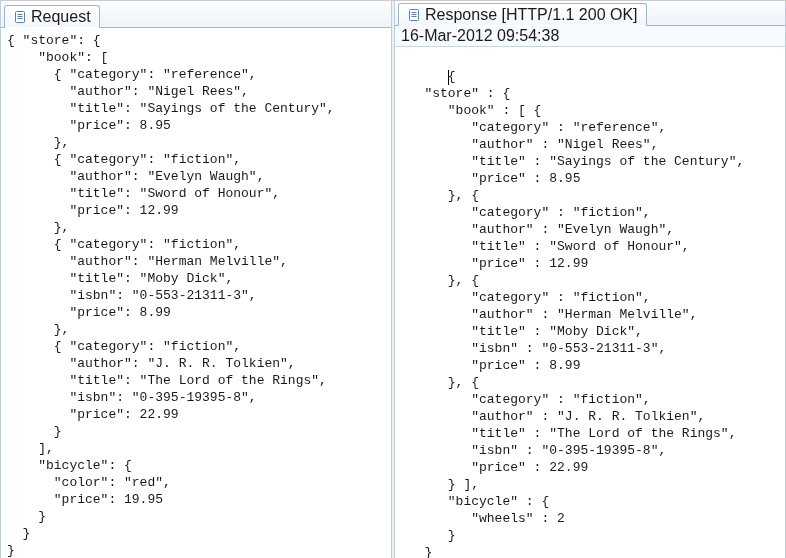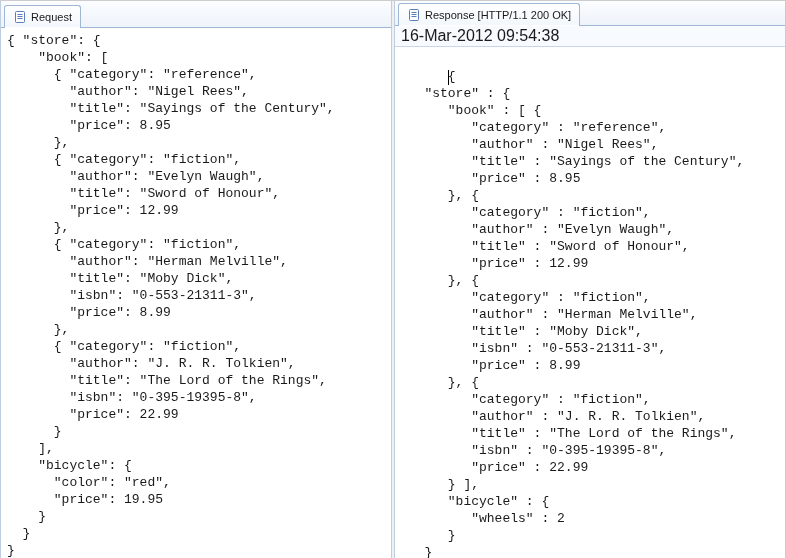--- a/index.html
+++ b/index.html
@@ -1,20 +1,20 @@
 <!DOCTYPE html>
 <html><head>
 <meta charset="utf-8">
 <style>
   html,body{margin:0;padding:0;height:100%;font-family:"Segoe UI",Tahoma,sans-serif;font-size:12px;background:#f0f0f0;color:#222}
   .root{display:flex;width:786px;height:558px;box-sizing:border-box;border-top:1px solid #ccc}
   .panel{flex:1 1 50%;display:flex;flex-direction:column;background:#fff;border-left:1px solid #bfcde0;border-right:1px solid #bfcde0;min-width:0}
   .panel+.panel{margin-left:2px}
   .tabbar{display:flex;align-items:flex-end;height:26px;background:linear-gradient(#fbfdff,#eef3fa);border-bottom:1px solid #9fb6d4;padding-left:3px;gap:2px}
-  .tab{display:flex;align-items:center;gap:4px;height:22px;padding:0 8px;border:1px solid #9fb6d4;border-bottom:none;border-top-left-radius:3px;border-top-right-radius:3px;background:linear-gradient(#ffffff,#f2f7fd);position:relative;top:1px;font-size:11px;color:#1a1a1a;box-shadow:0 -1px 0 #fff inset}
+  .tab{display:flex;align-items:center;gap:4px;height:22px;padding:0 8px;border:1px solid #9fb6d4;border-bottom:none;border-top-left-radius:3px;border-top-right-radius:3px;background:linear-gradient(#ffffff,#f2f7fd);position:relative;top:1px;font-size:16px;color:#1a1a1a;box-shadow:0 -1px 0 #fff inset}
   .tab .ico{width:14px;height:14px}
   .status{height:20px;line-height:20px;padding:0 6px;font-size:16px;color:#1a1a1a;background:#f7fbff;border-bottom:1px solid #c8d6e8}
   .body{flex:1 1 auto;overflow:auto;position:relative;font-family:"Courier New",monospace;font-size:13px;line-height:17px;color:#1a1a1a;white-space:pre;padding:4px 6px}
   .panel.left .body{padding-right:0}
   .caret-line{position:relative}
   .caret-line::before{content:"";position:absolute;left:0;top:1px;height:15px;border-left:1px solid #000}
   .body::-webkit-scrollbar{width:16px;height:16px}
   .body::-webkit-scrollbar-track{background:#f2f2f2}
   .body::-webkit-scrollbar-thumb{background:linear-gradient(#f6fbff,#dbe9f7);border:1px solid #bfcde0;border-radius:2px}
 </style>

